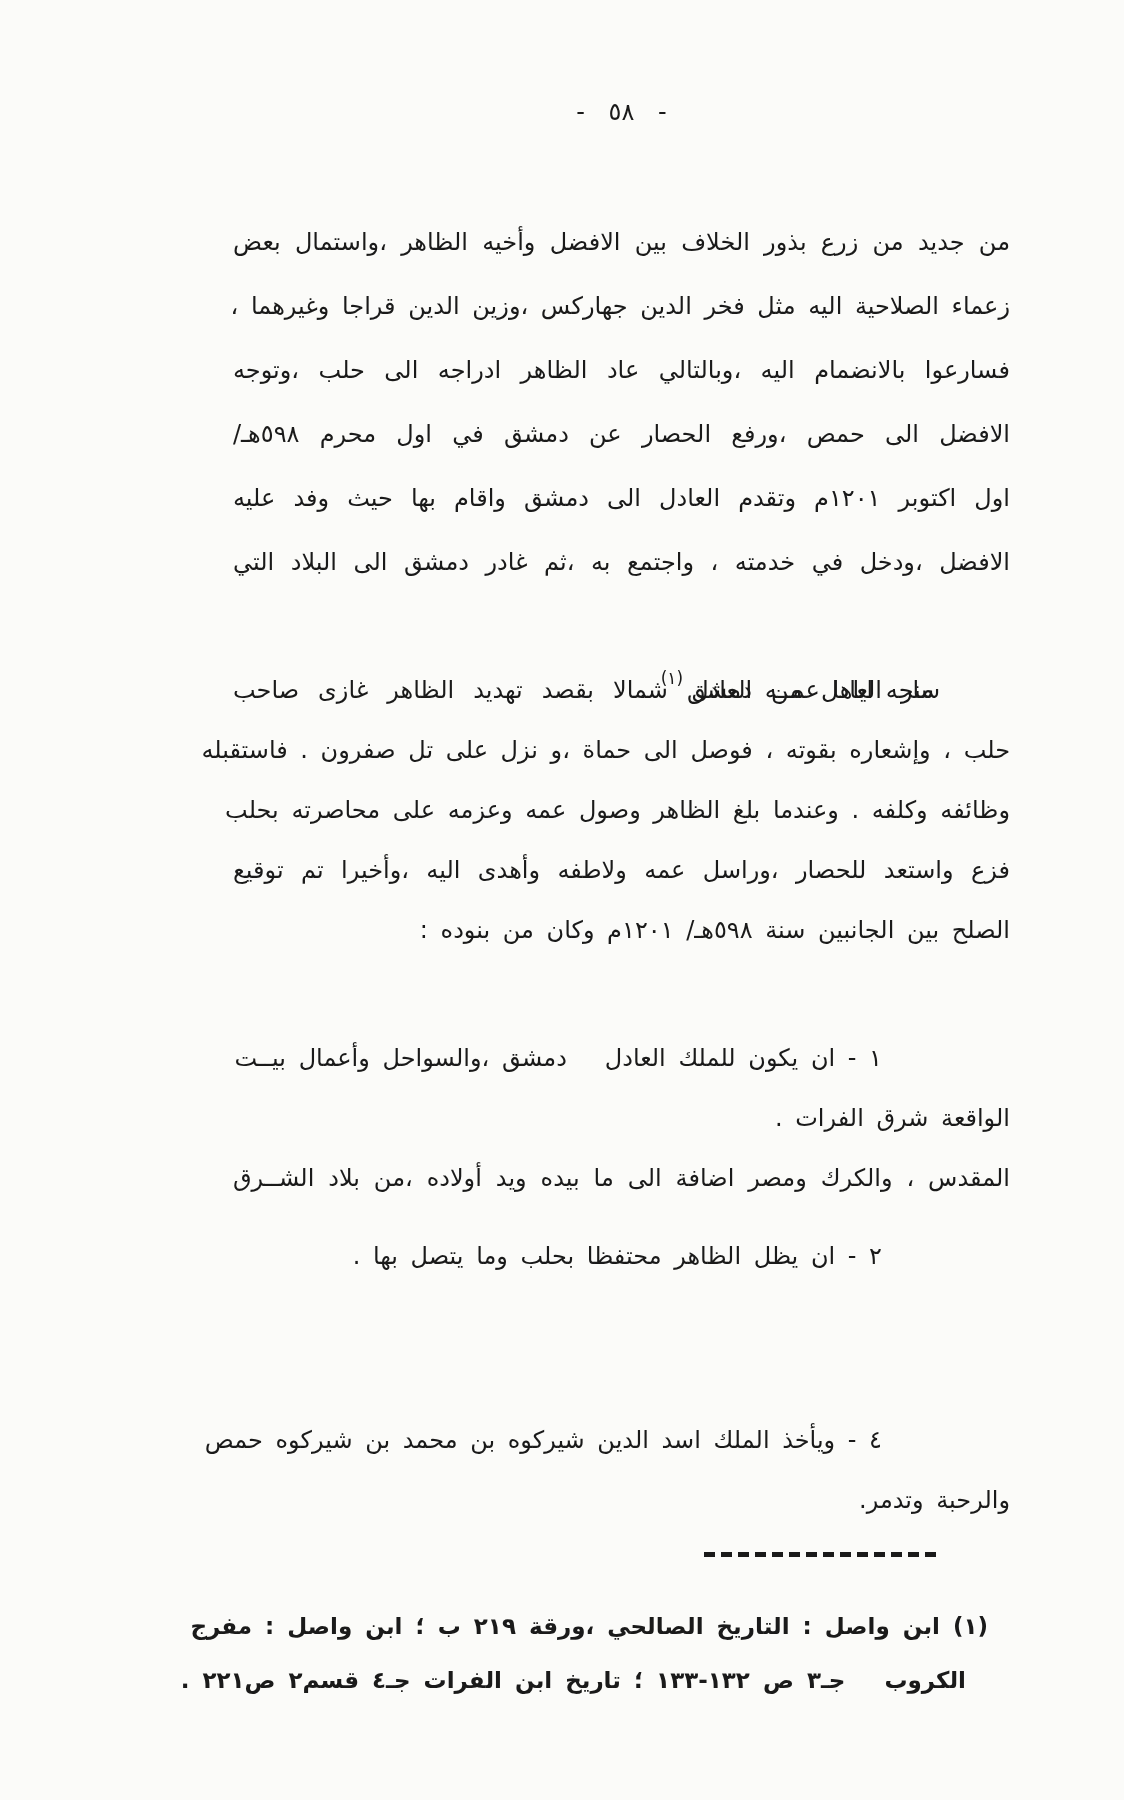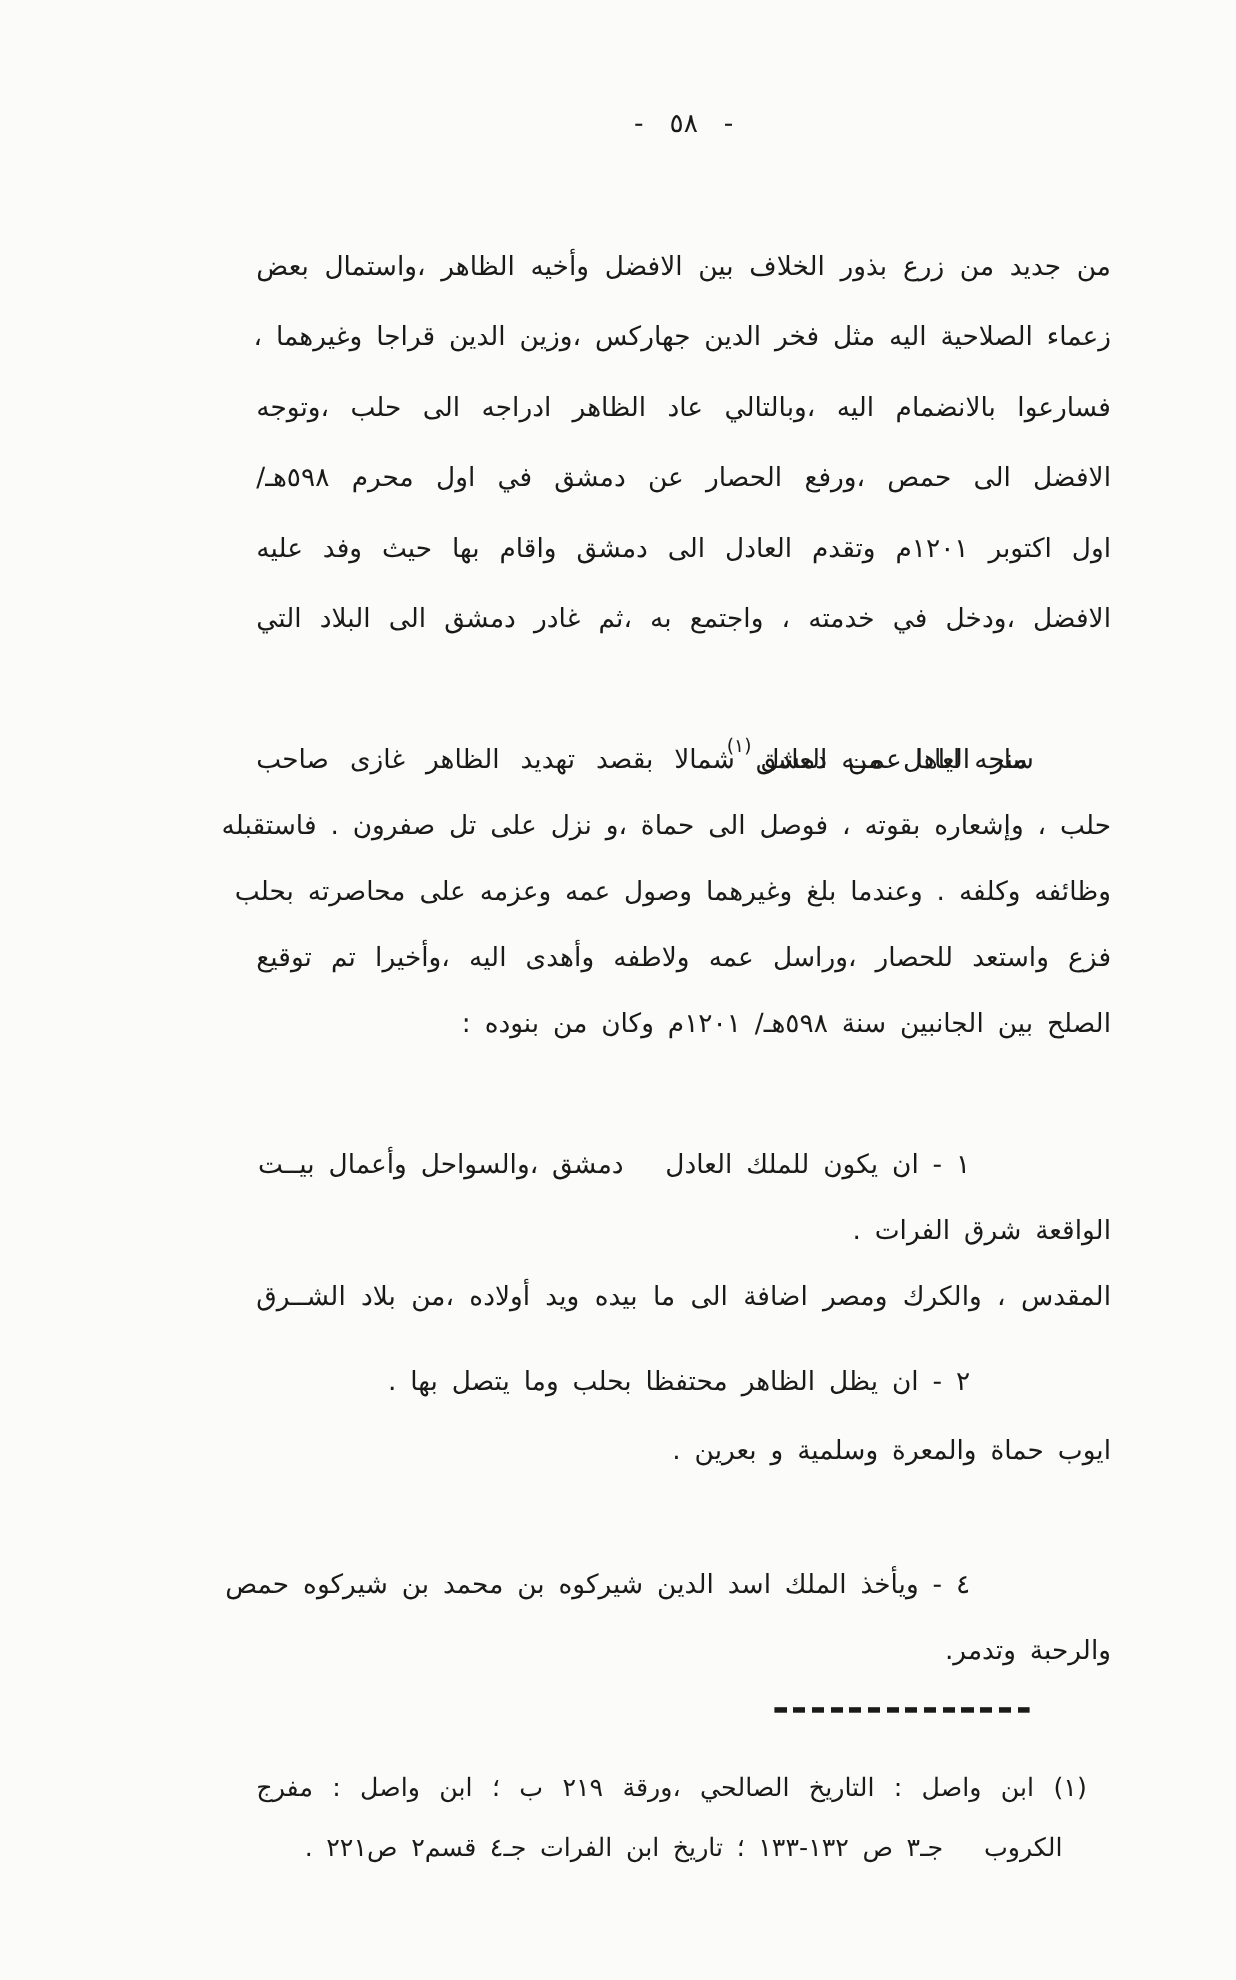--- a/index.html
+++ b/index.html
@@ -20,21 +20,21 @@
   .block { position:absolute; right:114px; left:114px; }
   .p1 { top:210px;  line-height:64px; }
   .p2 { top:660px;  line-height:60px; }
   .it1 { top:1028px; line-height:60px; }
   .it2 { top:1226px; line-height:60px; }
   .it3 { top:1288px; line-height:60px; }
   .it4 { top:1410px; line-height:60px; }
   .fn1 { top:1598px; line-height:56px; }
   .fn2 { top:1652px; line-height:56px; }
   .line { font-size:24px; word-spacing:5px; }
-  .fn1 .line, .fn2 .line { font-size:23px; }
+  .fn1 .line, .fn2 .line { font-size:23px;font-weight:bold; }
   .j { white-space:nowrap; text-align:justify; text-align-last:justify; }
   .r { white-space:pre; text-align:right; }
   .ind    { padding-right:128px;margin-left:36px; }
   .ind-sm { padding-right:70px; }
   .fni1 { padding-right:22px; }
   .fni2 { padding-right:44px; }
   .sup {
     display:inline-block; font-size:17px;
     position:relative; top:-14px; margin:0 8px;
   }
@@ -60,37 +60,36 @@
     <div class="line j">اول اكتوبر ١٢٠١م وتقدم العادل الى دمشق واقام بها حيث وفد عليه</div>
     <div class="line j">الافضل ،ودخل في خدمته ، واجتمع به ،ثم غادر دمشق الى البلاد التي</div>
     <div class="line r">
       <span>منحه اياها عمــه العادل</span><span class="sup">(١)</span><span class="prd">.</span>
     </div>
   </div>
 
   <div class="block p2">
     <div class="line j ind-sm">سار العادل من دمشق شمالا بقصد تهديد الظاهر غازى صاحب</div>
     <div class="line j">حلب ، وإشعاره بقوته ، فوصل الى حماة ،و نزل على تل صفرون . فاستقبله</div>
-    <div class="line j">وظائفه وكلفه . وعندما بلغ وغيرهما وصول عمه وعزمه على محاصرته بحلب</div>
+    <div class="line j">وظائفه وكلفه . وعندما بلغ الظاهر وصول عمه وعزمه على محاصرته بحلب</div>
     <div class="line j">فزع واستعد للحصار ،وراسل عمه ولاطفه وأهدى اليه ،وأخيرا تم توقيع</div>
     <div class="line r">الصلح بين الجانبين سنة ٥٩٨هـ/ ١٢٠١م وكان من بنوده :</div>
   </div>
 
   <div class="block it1">
     <div class="line r ind">١ - ان يكون للملك العادل   دمشق ،والسواحل وأعمال بيــت</div>
     <div class="line r">الواقعة شرق الفرات .</div>
     <div class="line j">المقدس ، والكرك ومصر اضافة الى ما بيده ويد أولاده ،من بلاد الشــرق</div>
   </div>
 
   <div class="block it2">
     <div class="line r ind">٢ - ان يظل الظاهر محتفظا بحلب وما يتصل بها .</div>
   </div>
 
   <div class="block it3">
-    <div class="line r">ايوب حماة والمعرة وسلمية و بعرين .</div>
   </div>
 
   <div class="block it4">
     <div class="line r ind">٤ - ويأخذ الملك اسد الدين شيركوه بن محمد بن شيركوه حمص</div>
     <div class="line r">والرحبة وتدمر.</div>
   </div>
 
   <div class="dashes"></div>
 
   <div class="block fn1">

